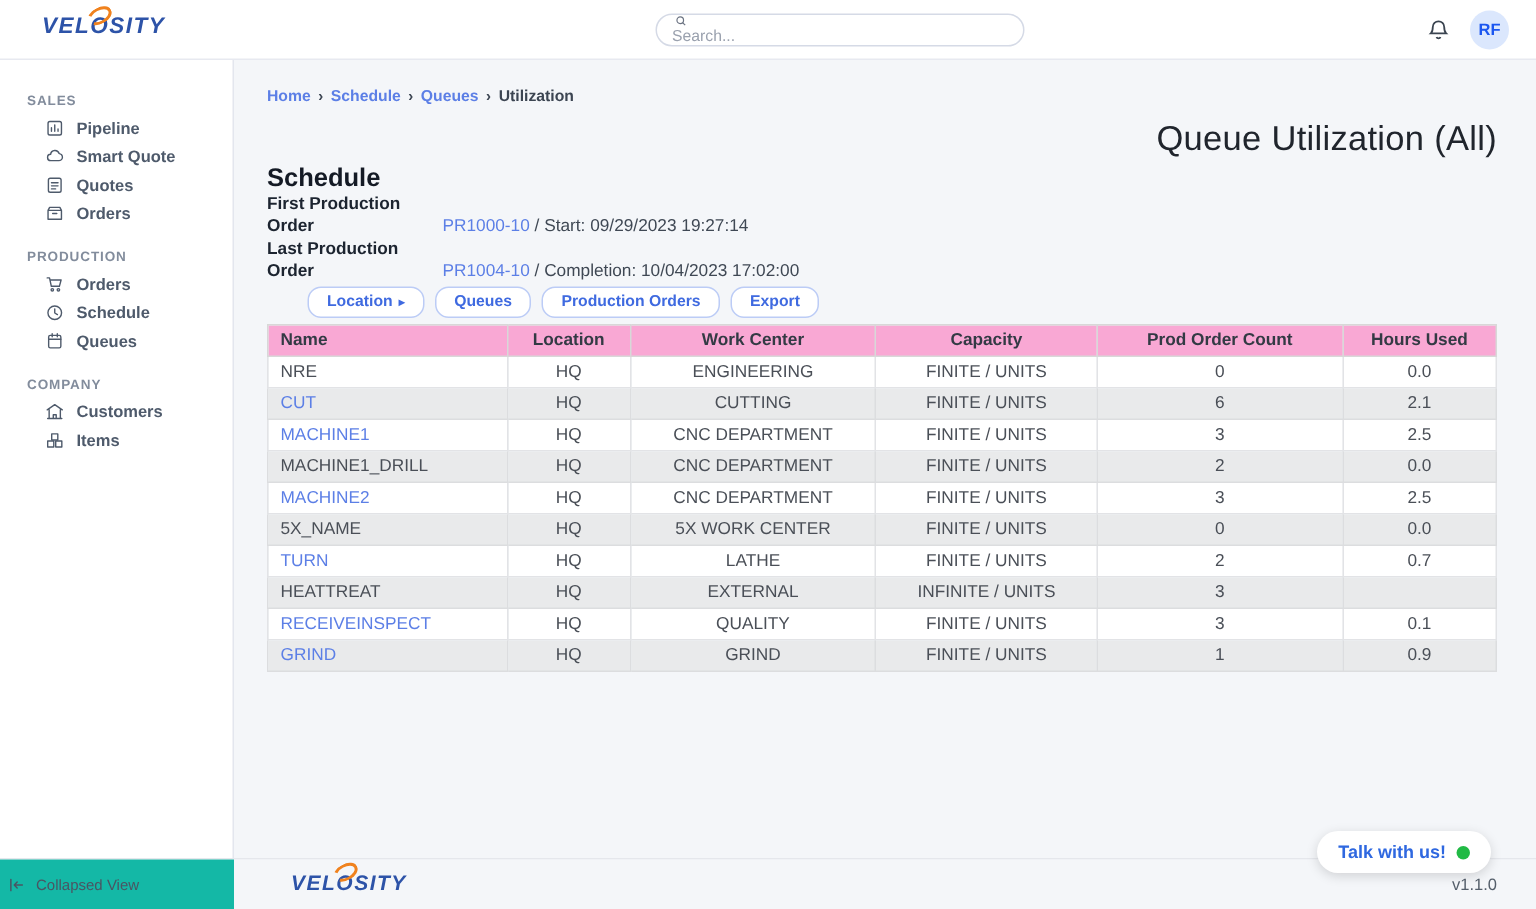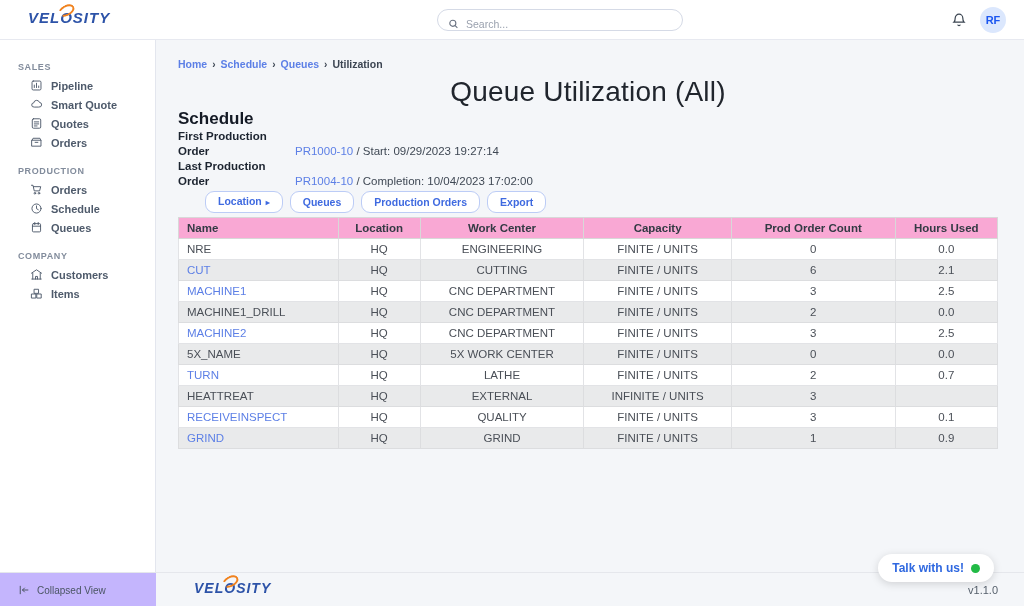--- a/index.html
+++ b/index.html
@@ -11,21 +11,21 @@
   .topbar { position:absolute; top:0; left:0; width:1024px; height:40px; background:#fff;
             border-bottom:1px solid #e7e9f0; z-index:5; }
   .logo { position:absolute; top:9px; left:28px; font-weight:bold; font-style:italic;
           font-size:15px; letter-spacing:1px; color:#2d53a8; white-space:nowrap;text-align:center; }
   .logo .o-wrap { position:relative; display:inline-block; color:#2d53a8; }
   .logo .o-wrap::after { content:""; position:absolute; width:13px; height:7px; border:2px solid #f0821e;
           border-radius:50%; top:-4px; left:-2px; transform:rotate(-28deg); border-left-color:transparent; }
   .footer-logo { position:absolute; left:38px; top:7px; font-size:14px; }
 
   .searchbox { position:absolute; left:437px; top:9px; width:246px; height:22px; background:#fff;
-               border:1px solid #d5dae6; border-radius:12px; display:flex; align-items:flex-end; padding:0 10px; }
+               border:1px solid #d5dae6; border-radius:12px; display:flex; align-items:flex-start; padding:0 10px;flex-direction:column; }
   .searchbox svg { width:12px; height:12px; stroke:#6b7382; fill:none; stroke-width:1.6; margin-right:7px; }
   .searchbox input { border:none; outline:none; font-size:10.5px; color:#333; width:100%; background:transparent;
                      font-family:"Liberation Sans",sans-serif; }
   .searchbox input::placeholder { color:#9aa1ae; }
 
   .topbar-right { position:absolute; right:18px; top:0; height:40px; display:flex; align-items:center; gap:13px; }
   .bell svg { width:16px; height:16px; stroke:#3a4450; fill:none; stroke-width:1.2; display:block; cursor:pointer; }
   .avatar { width:26px; height:26px; border-radius:50%; background:#dbe7fd; color:#1b56f0; font-weight:bold;
             font-size:11px; display:flex; align-items:center; justify-content:center; cursor:pointer; }
 
@@ -41,21 +41,21 @@
   .side-item .lbl { font-size:11px; font-weight:600; }
 
   
   .main { position:absolute; top:40px; left:156px; width:868px; height:532px; background:#f4f6f9;
           padding:18px 26px 0 22px; overflow:hidden; }
   .breadcrumb { font-size:10.5px; font-weight:bold; height:14px; }
   .breadcrumb a { color:#5c7fe6; text-decoration:none; cursor:pointer; }
   .breadcrumb .sep { color:#3c4552; margin:0 5px; font-size:10px; }
   .breadcrumb .current { color:#3c4552; }
 
-  .page-title { text-align:center; font-size:28px; font-weight:400; color:#20252d; margin-top:5px;
+  .page-title { text-align:right; font-size:23px; font-weight:400; color:#20252d; margin-top:5px;
                 line-height:30px; letter-spacing:.2px; }
 
   .sched-head { font-size:17px; font-weight:bold; color:#141a25; margin-top:2px; line-height:20px; }
   .sched-row { font-size:11.5px; line-height:15px; color:#3f4854; }
   .sched-row .lab { display:inline-block; width:117px; font-weight:bold; color:#1c2430; }
   .sched-row a { color:#5c7fe6; text-decoration:none; cursor:pointer; }
 
   .toolbar { margin-top:2px; display:flex; gap:7px;padding-left:27px; }
   .tbtn { background:#fff; border:1.5px solid #bcccf6; border-radius:9px; color:#3f6ae0; font-weight:bold;
           font-size:10.5px; padding:3px 12px; cursor:pointer; font-family:"Liberation Sans",sans-serif;
@@ -67,22 +67,22 @@
                   border:1px solid #d8d8d8; text-align:center; line-height:12px; }
   table.util td { font-size:11.5px; color:#4a4f57; padding:4px 8px; border:1px solid #e2e3e6;
                   background:#fff; text-align:center; line-height:12px; white-space:nowrap; overflow:hidden; }
   table.util th.c-name, table.util td.c-name { text-align:left; }
   table.util tr.striped td { background:#e9eaeb; border-color:#dcdddf; }
   table.util td a { color:#5c7fe6; text-decoration:none; cursor:pointer; }
   .c-name{width:19.5%}.c-loc{width:10%}.c-wc{width:20%}.c-cap{width:18%}.c-poc{width:20%}.c-hu{width:12.5%}
 
   
   .footer { position:absolute; left:0; top:572px; width:1024px; height:34px; border-top:1px solid #e5e7ec; }
-  .footer-left { position:absolute; left:0; top:0; width:156px; height:34px; background:#c4b5fd;
-                 display:flex; align-items:center; padding-left:18px; gap:7px; cursor:pointer; color:#4a5563; }
+  .footer-left { position:absolute; left:0; top:0; width:156px; height:34px; background:#14b8a6;
+                 display:flex; align-items:center; padding-left:5px; gap:7px; cursor:pointer; color:#4a5563; }
   .footer-left svg { width:12px; height:12px; stroke:#4a5563; fill:none; stroke-width:1.3;
                      stroke-linecap:round; stroke-linejoin:round; }
   .footer-left span { font-size:10px; }
   .footer-main { position:absolute; left:156px; top:0; width:868px; height:34px; background:#f4f6f9; }
   .version { position:absolute; right:26px; top:11px; font-size:11px; color:#555f6b; }
 
   .chat-pill { position:absolute; right:30px; bottom:24px; background:#fff; border-radius:15px;
                padding:7px 14px; box-shadow:0 2px 8px rgba(0,0,0,.15); display:flex; align-items:center;
                gap:7px; cursor:pointer; z-index:6; }
   .chat-pill .txt { color:#2f68e0; font-weight:bold; font-size:12px; }

